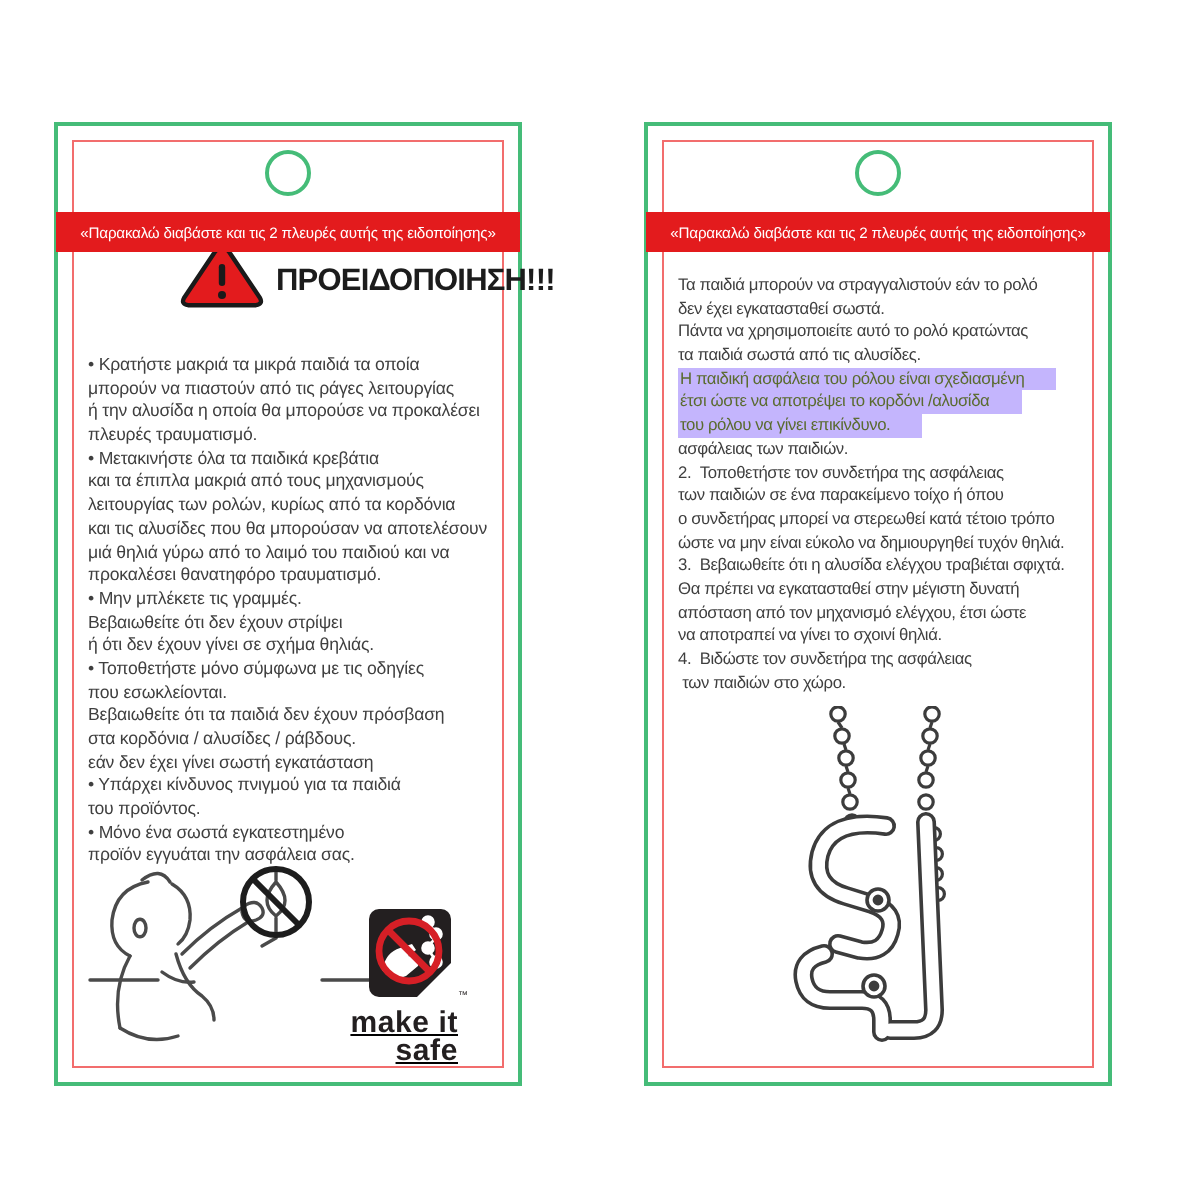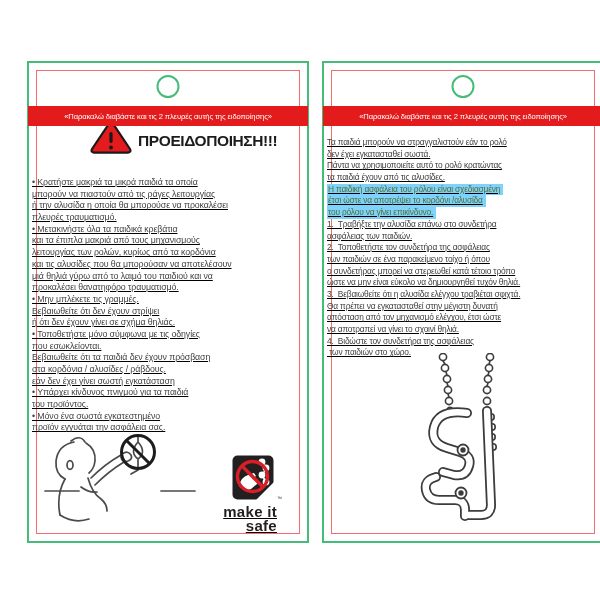--- a/index.html
+++ b/index.html
@@ -1,38 +1,38 @@
 <!DOCTYPE html>
 <html><head>
 <meta charset="utf-8">
 <style>
   html,body{margin:0;padding:0;background:#ffffff;}
   .stage{position:relative;width:600px;height:600px;background:#ffffff;overflow:hidden;
          font-family:"Liberation Sans","DejaVu Sans",sans-serif;}
-  .tag{position:absolute;top:61px;width:282px;height:482px;background:#fff;
+  .tag{position:absolute;top:61px;width:234px;height:482px;background:#fff;
        border:2px solid #45bc78;box-sizing:border-box;}
   .tag-left{left:27px;}
   .tag-right{left:322px;}
   .inner-frame{position:absolute;top:7px;left:7px;right:7px;bottom:7px;
                border:1.5px solid #f26d6d;pointer-events:none;}
   .punch-hole{position:absolute;top:12px;left:50%;transform:translateX(-50%);
               width:19px;height:19px;border-radius:50%;border:2px solid #45bc78;
               background:#fff;z-index:2;}
   .banner{position:absolute;left:-1px;right:-1px;top:43px;height:20px;background:#e31b1d;
           color:#fff;display:flex;align-items:center;justify-content:center;
           font-size:7.6px;letter-spacing:-0.1px;z-index:3;}
   .title-row{position:absolute;top:59px;left:60px;right:6px;display:flex;
              align-items:center;gap:5px;z-index:1;}
   .warn-title{font-size:15.5px;font-weight:bold;color:#1c1c1c;letter-spacing:-0.4px;
               white-space:nowrap;}
-  .body-text{position:absolute;left:3px;right:6px;z-index:1;text-decoration:underline;}
+  .body-text{position:absolute;left:15px;right:6px;z-index:1;}
   .body-left{top:114px;font-size:8.8px;letter-spacing:-0.1px;}
   .body-right{top:74px;font-size:8.4px;letter-spacing:-0.2px;}
   .line{height:11.7px;line-height:11.7px;color:#3f3f3f;white-space:nowrap;}
-  .line.hl{background:#7dd3fc;color:#5a6b2f;width:fit-content;padding:0 3px 0 1px;}
+  .line.hl{background:#c4b5fd;color:#5a6b2f;width:fit-content;padding:0 16px 0 1px;}
   .illus-left{position:absolute;left:12px;right:10px;bottom:9px;height:94px;}
   .child-svg{position:absolute;left:0;bottom:2px;}
   .mis-logo{position:absolute;right:20px;bottom:0;display:flex;flex-direction:column;
             align-items:flex-end;text-decoration:underline;}
   .mis-mark-wrap{position:relative;margin-right:2px;}
   .mis-tm{position:absolute;right:-7px;bottom:4px;font-size:5px;color:#231f20;}
   .mis-text{font-size:15px;font-weight:bold;color:#231f20;line-height:13.5px;
             letter-spacing:0.3px;text-align:right;}
   .illus-right{position:absolute;left:50%;transform:translateX(-50%);top:290px;}
 </style>
@@ -137,25 +137,24 @@
 
   <div class="tag tag-right">
     <div class="inner-frame"></div>
     <div class="punch-hole"></div>
     <div class="banner">«Παρακαλώ διαβάστε και τις 2 πλευρές αυτής της ειδοποίησης»</div>
 
     <div class="body-text body-right">
         <div class="line">Τα παιδιά μπορούν να στραγγαλιστούν εάν το ρολό</div>
         <div class="line">δεν έχει εγκατασταθεί σωστά.</div>
         <div class="line">Πάντα να χρησιμοποιείτε αυτό το ρολό κρατώντας</div>
-        <div class="line">τα παιδιά έχουν από τις αλυσίδες.</div>
+        <div class="line">τα παιδιά σωστά από τις αλυσίδες.</div>
         <div class="line hl">Η παιδική ασφάλεια του ρόλου είναι σχεδιασμένη</div>
         <div class="line hl">έτσι ώστε να αποτρέψει το κορδόνι /αλυσίδα</div>
         <div class="line hl">του ρόλου να γίνει επικίνδυνο.</div>
-        <div class="line">1.&nbsp;&nbsp;Τραβήξτε την αλυσίδα επάνω στο συνδετήρα</div>
         <div class="line">ασφάλειας των παιδιών.</div>
         <div class="line">2.&nbsp;&nbsp;Τοποθετήστε τον συνδετήρα της ασφάλειας</div>
         <div class="line">των παιδιών σε ένα παρακείμενο τοίχο ή όπου</div>
         <div class="line">ο συνδετήρας μπορεί να στερεωθεί κατά τέτοιο τρόπο</div>
         <div class="line">ώστε να μην είναι εύκολο να δημιουργηθεί τυχόν θηλιά.</div>
         <div class="line">3.&nbsp;&nbsp;Βεβαιωθείτε ότι η αλυσίδα ελέγχου τραβιέται σφιχτά.</div>
         <div class="line">Θα πρέπει να εγκατασταθεί στην μέγιστη δυνατή</div>
         <div class="line">απόσταση από τον μηχανισμό ελέγχου, έτσι ώστε</div>
         <div class="line">να αποτραπεί να γίνει το σχοινί θηλιά.</div>
         <div class="line">4.&nbsp;&nbsp;Βιδώστε τον συνδετήρα της ασφάλειας</div>

